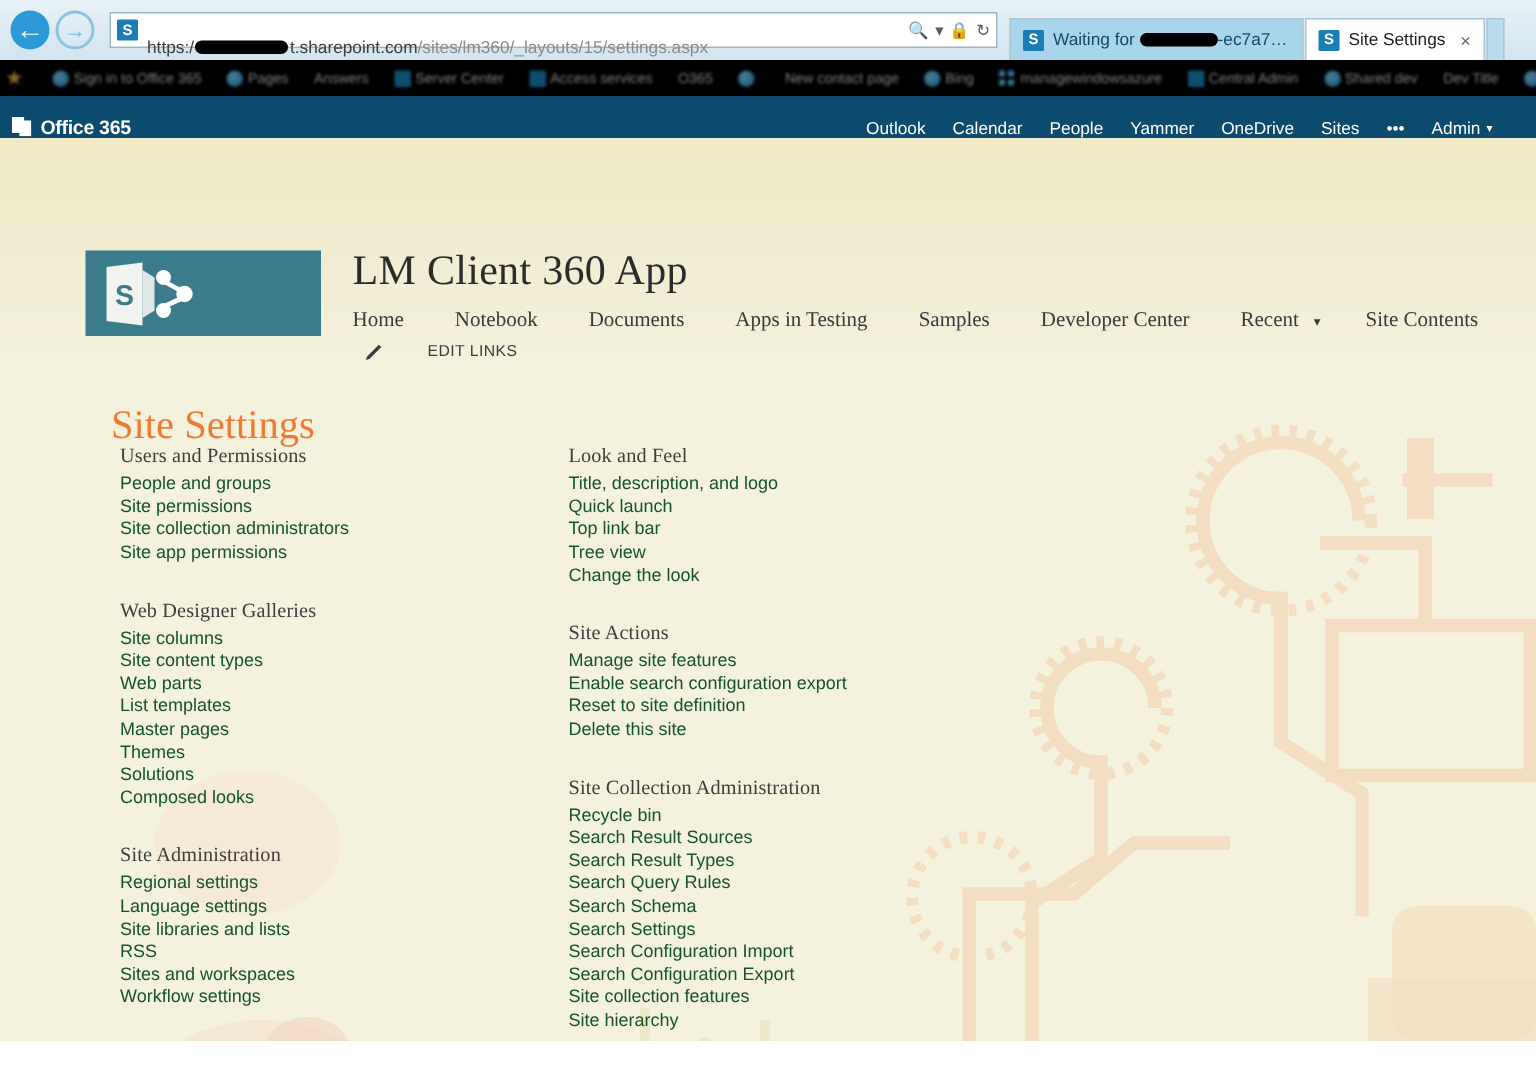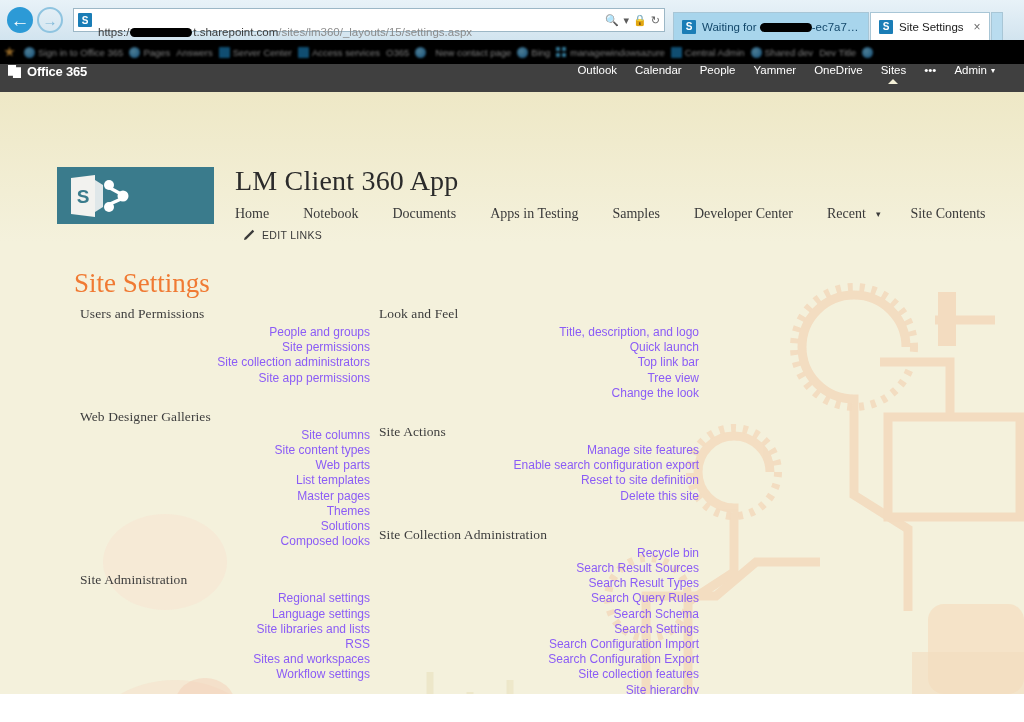--- a/index.html
+++ b/index.html
@@ -155,21 +155,21 @@
     height: 24px;
     background: #000000;
     display: flex;
     align-items: center;
     padding-left: 4px;
     overflow: hidden;
   }
   .bm {
     display: flex;
     align-items: center;
-    margin-right: 6px;
+    margin-right: 17px;
     flex: 0 0 auto;
     filter: blur(0.9px);
     opacity: 0.62;
     text-align: right;
   }
   .bm-ico {
     width: 11px; height: 11px;
     flex: 0 0 auto;
     margin-right: 3px;
   }
@@ -195,23 +195,23 @@
   .bm-label {
     font-size: 9.5px;
     color: #c9c9c9;
     white-space: nowrap;
     font-family: "Liberation Sans", sans-serif;
   }
 
   
   #suite-bar {
     height: 28px;
-    background: #404040;
-    display: flex;
-    align-items: flex-start;
+    background: #0c4a6e;
+    display: flex;
+    align-items: flex-end;
     position: relative;
   }
   #o365-brand {
     display: flex;
     align-items: center;
     margin-left: 8px;
   }
   #o365-waffle {
     width: 13px; height: 13px;
     background: #ffffff;
@@ -307,23 +307,24 @@
     white-space: nowrap;
   }
   .top-nav-item.has-caret { margin-right: 10px; }
   #nav-caret {
     font-size: 9px;
     color: #3a3a3a;
     margin-right: 30px;
   }
   #edit-links {
     display: flex;
-    align-items: center;
+    align-items: flex-start;
     margin-top: 6px;
     margin-left: 8px;
+    gap: 23px;
   }
   #edit-links-label {
     font-size: 10.5px;
     color: #3a3a3a;
     letter-spacing: 0.3px;
     margin-left: 6px;
   }
   .pencil-icon { display: block; }
 
   
@@ -336,41 +337,40 @@
   #page-title {
     position: absolute;
     left: 74px; top: 0;
     font-family: "Liberation Serif", serif;
     font-size: 27px;
     color: #f07a33;
     line-height: 1;
   }
   .settings-col {
     position: absolute;
-    top: 36px;
+    top: 26px;
   }
   #col-left  { left: 80px;  width: 290px; }
   #col-right { left: 379px; width: 320px; }
 
   .settings-group { margin-bottom: 23px; }
   .group-heading {
     font-family: "Liberation Serif", serif;
     font-size: 13.5px;
     color: #3d3d3d;
     margin-bottom: 3px;
     letter-spacing: 0.1px;
   }
   .settings-link {
     display: block;
     font-size: 12px;
-    color: #8b5cf6;
+    color: #14532d;
     line-height: 15.2px;
     text-decoration: none;
     white-space: nowrap;
-    text-align: right;
   }
 </style>
 </head>
 <body>
 
 <div id="browser-chrome">
   <div id="nav-row">
 
     <div class="nav-circle" id="back-btn">←</div>
     <div class="nav-circle" id="forward-btn">→</div>

